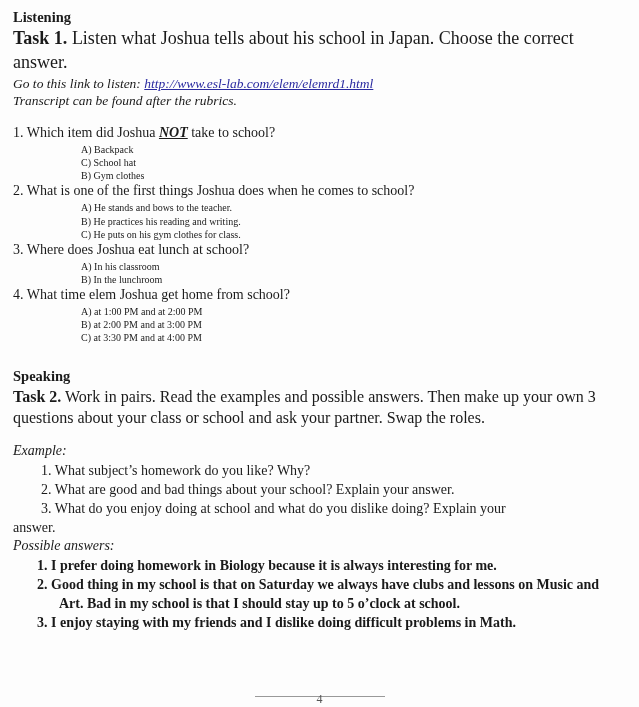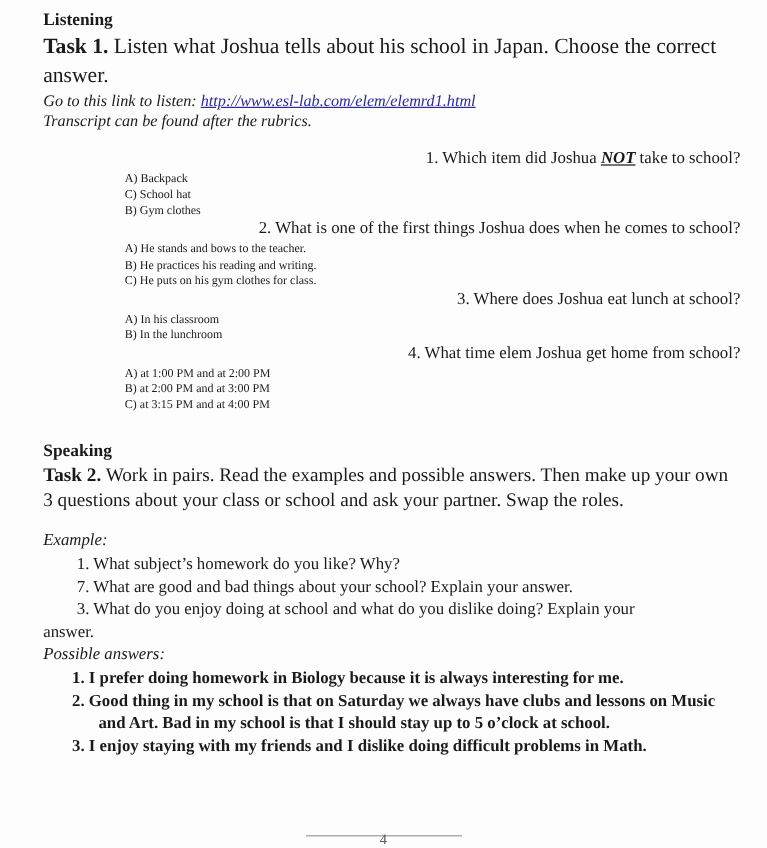--- a/index.html
+++ b/index.html
@@ -12,21 +12,21 @@
     height: 707px;
     overflow: hidden;
     font-family: "Liberation Serif", serif;
     color: #1a1a1a;
   }
   .page {
     position: relative;
     width: 639px;
     height: 707px;
     box-sizing: border-box;
-    padding: 8px 22px 0 36px;
+    padding: 8px 22px 0 13px;
     background: #fdfdfd;
   }
   .section-title {
     font-weight: bold;
     font-size: 14.5px;
     margin: 0 0 1px 0;
     line-height: 1.25;
   }
   .task-line {
     font-size: 18px;
@@ -47,21 +47,20 @@
     text-decoration: underline;
   }
   .q-block {
     margin-top: 0;
   }
   .q-text {
     font-size: 14px;
     line-height: 1.35;
     margin: 0;
     padding-left: 0;
-    text-align: right;
   }
   .q-text .strong-underline {
     font-weight: bold;
     font-style: italic;
     text-decoration: underline;
   }
   .opt {
     font-size: 10px;
     line-height: 1.32;
     margin: 0;
@@ -153,36 +152,36 @@
   <div class="q-block">
     <p class="q-text"><span>3.</span><span> Where does Joshua eat lunch at school?</span></p>
     <p class="opt">A)  In his classroom</p>
     <p class="opt">B)  In the lunchroom</p>
   </div>
 
   <div class="q-block">
     <p class="q-text"><span>4.</span><span> What time elem Joshua get home from school?</span></p>
     <p class="opt">A)  at 1:00 PM and at 2:00 PM</p>
     <p class="opt">B)  at 2:00 PM and at 3:00 PM</p>
-    <p class="opt">C)  at 3:15 PM and at 4:00 PM</p>
+    <p class="opt">C)  at 3:30 PM and at 4:00 PM</p>
   </div>
 
   <div class="gap-lg"></div>
 
   <h2 class="section-title">Speaking</h2>
 
   <p class="para">
     <span class="task-label">Task 2.</span><span> Work in pairs. Read the examples and possible answers. Then make up your own 3 questions about your class or school and ask your partner. Swap the roles.</span>
   </p>
 
   <div class="gap-md"></div>
 
   <p class="example-label">Example:</p>
   <p class="ex-item">1.  What subject’s homework do you like? Why?</p>
-  <p class="ex-item">7.  What are good and bad things about your school? Explain your answer.</p>
+  <p class="ex-item">2.  What are good and bad things about your school? Explain your answer.</p>
   <p class="ex-item">3.  What do you enjoy doing at school and what do you dislike doing? Explain your</p>
   <p class="ex-item hang-none">answer.</p>
 
   <p class="example-label">Possible answers:</p>
   <p class="ans-item">1.   I prefer doing homework in Biology because it is always interesting for me.</p>
   <p class="ans-item">2.   Good thing in my school is that on Saturday we always have clubs and lessons on Music and Art. Bad in my school is that I should stay up to 5 o’clock at school.</p>
   <p class="ans-item">3.   I enjoy staying with my friends and I dislike doing difficult problems in Math.</p>
 
   <div class="footer-rule"></div>
   <div class="page-num">4</div>

